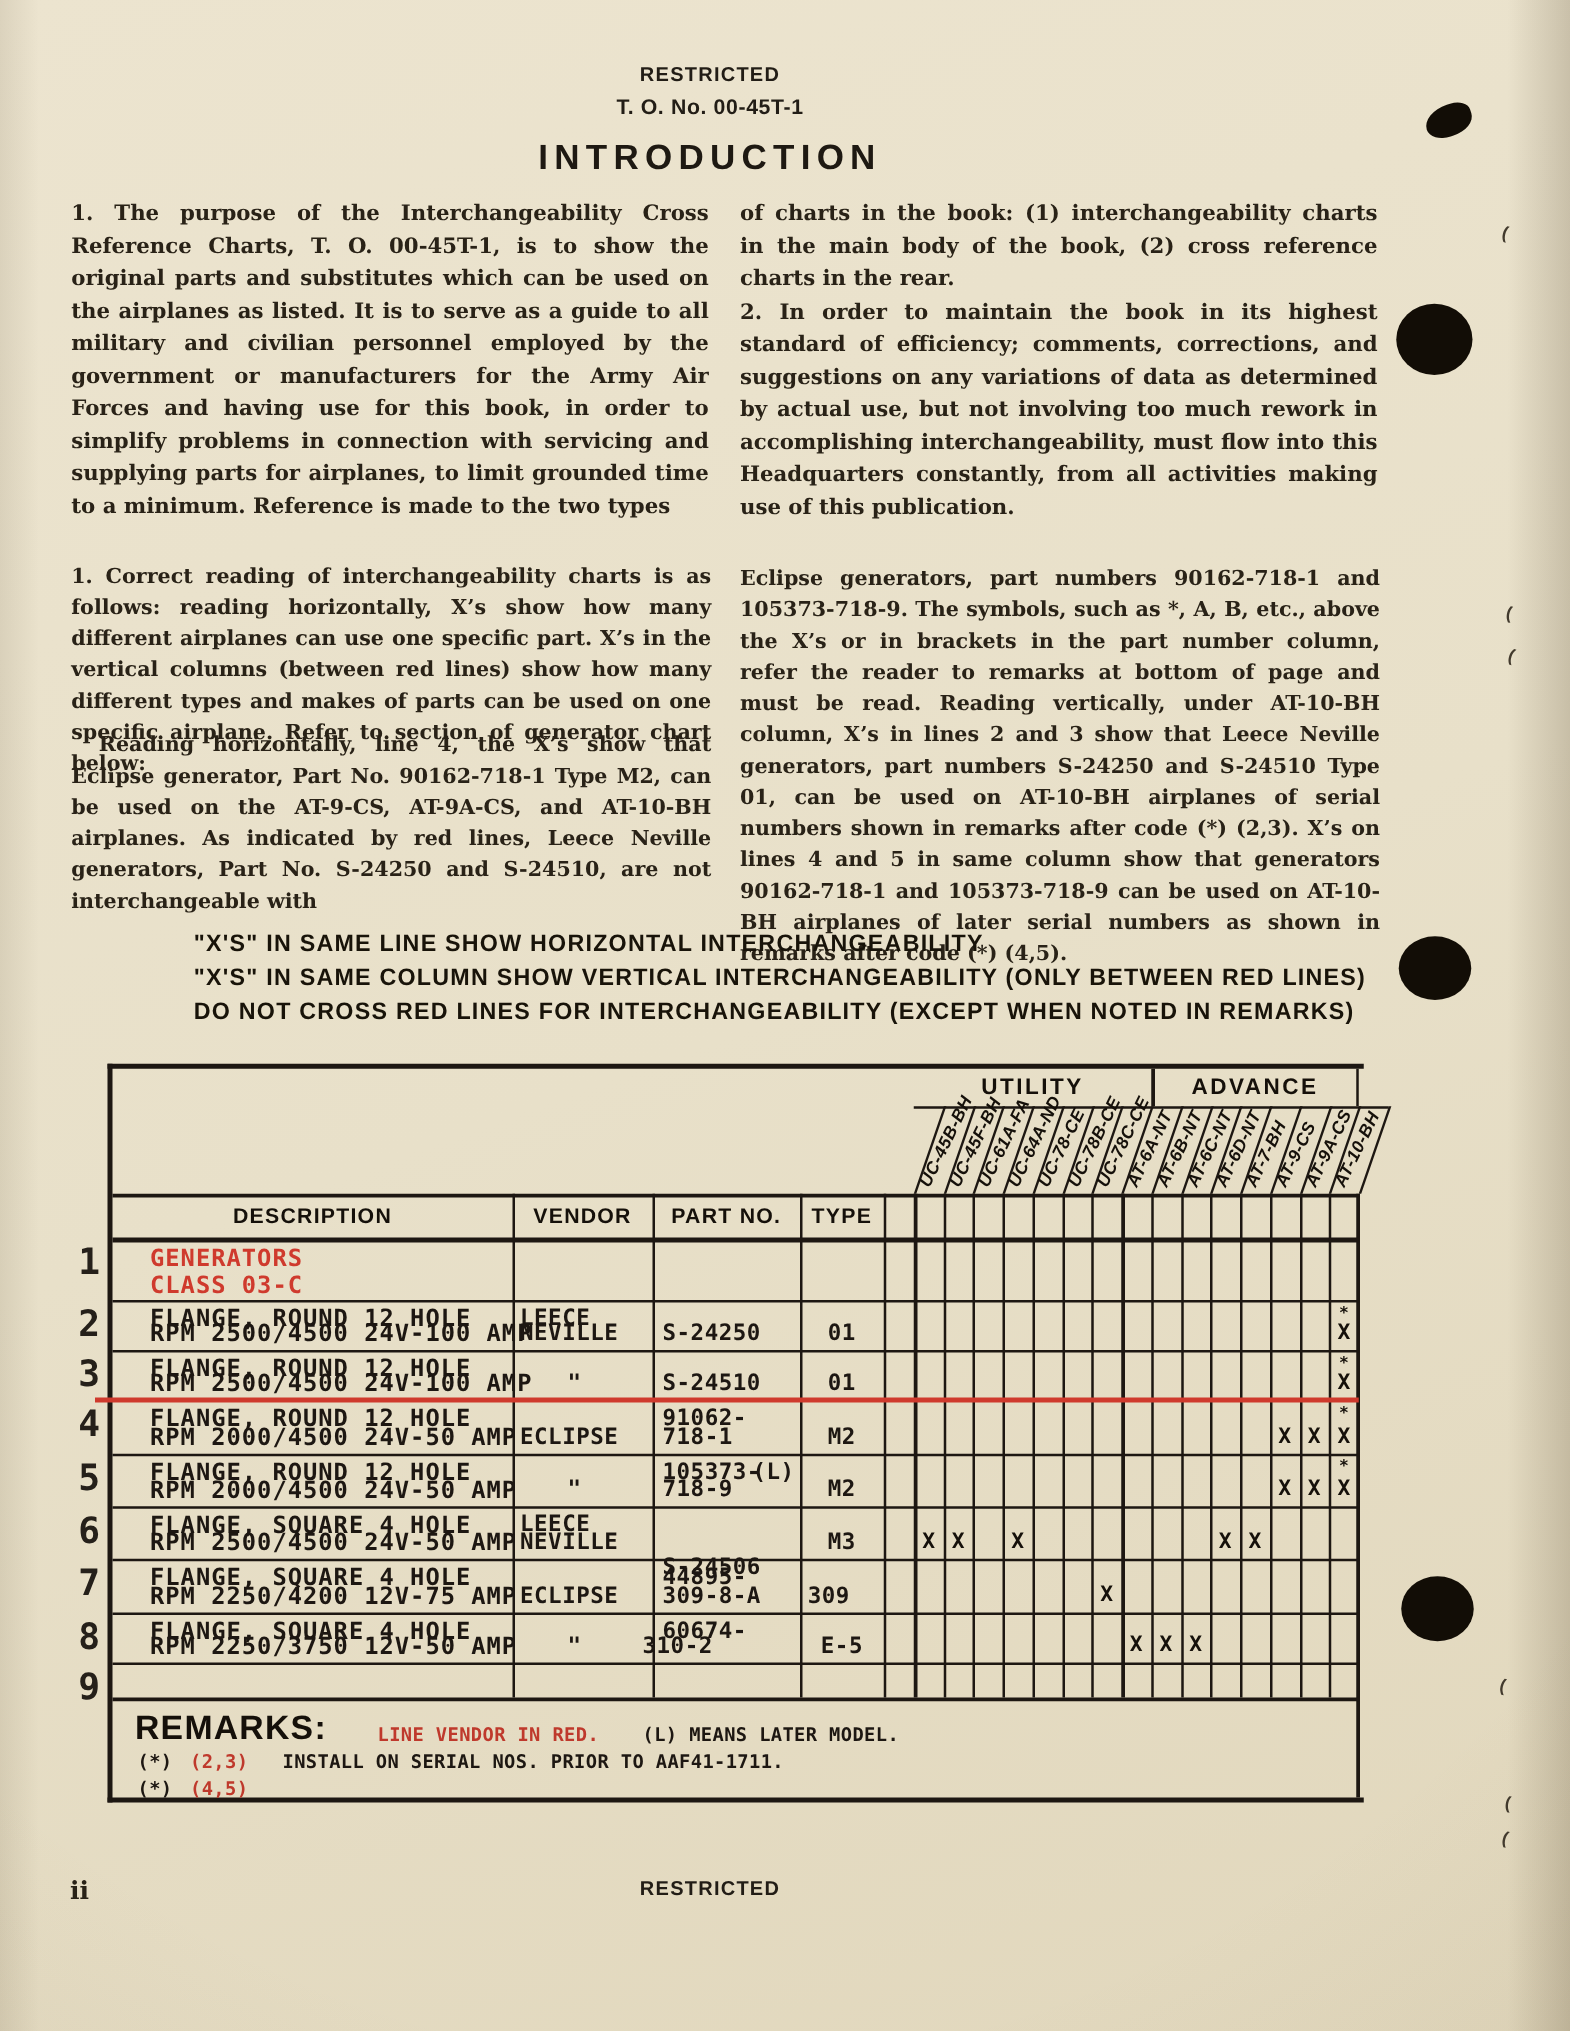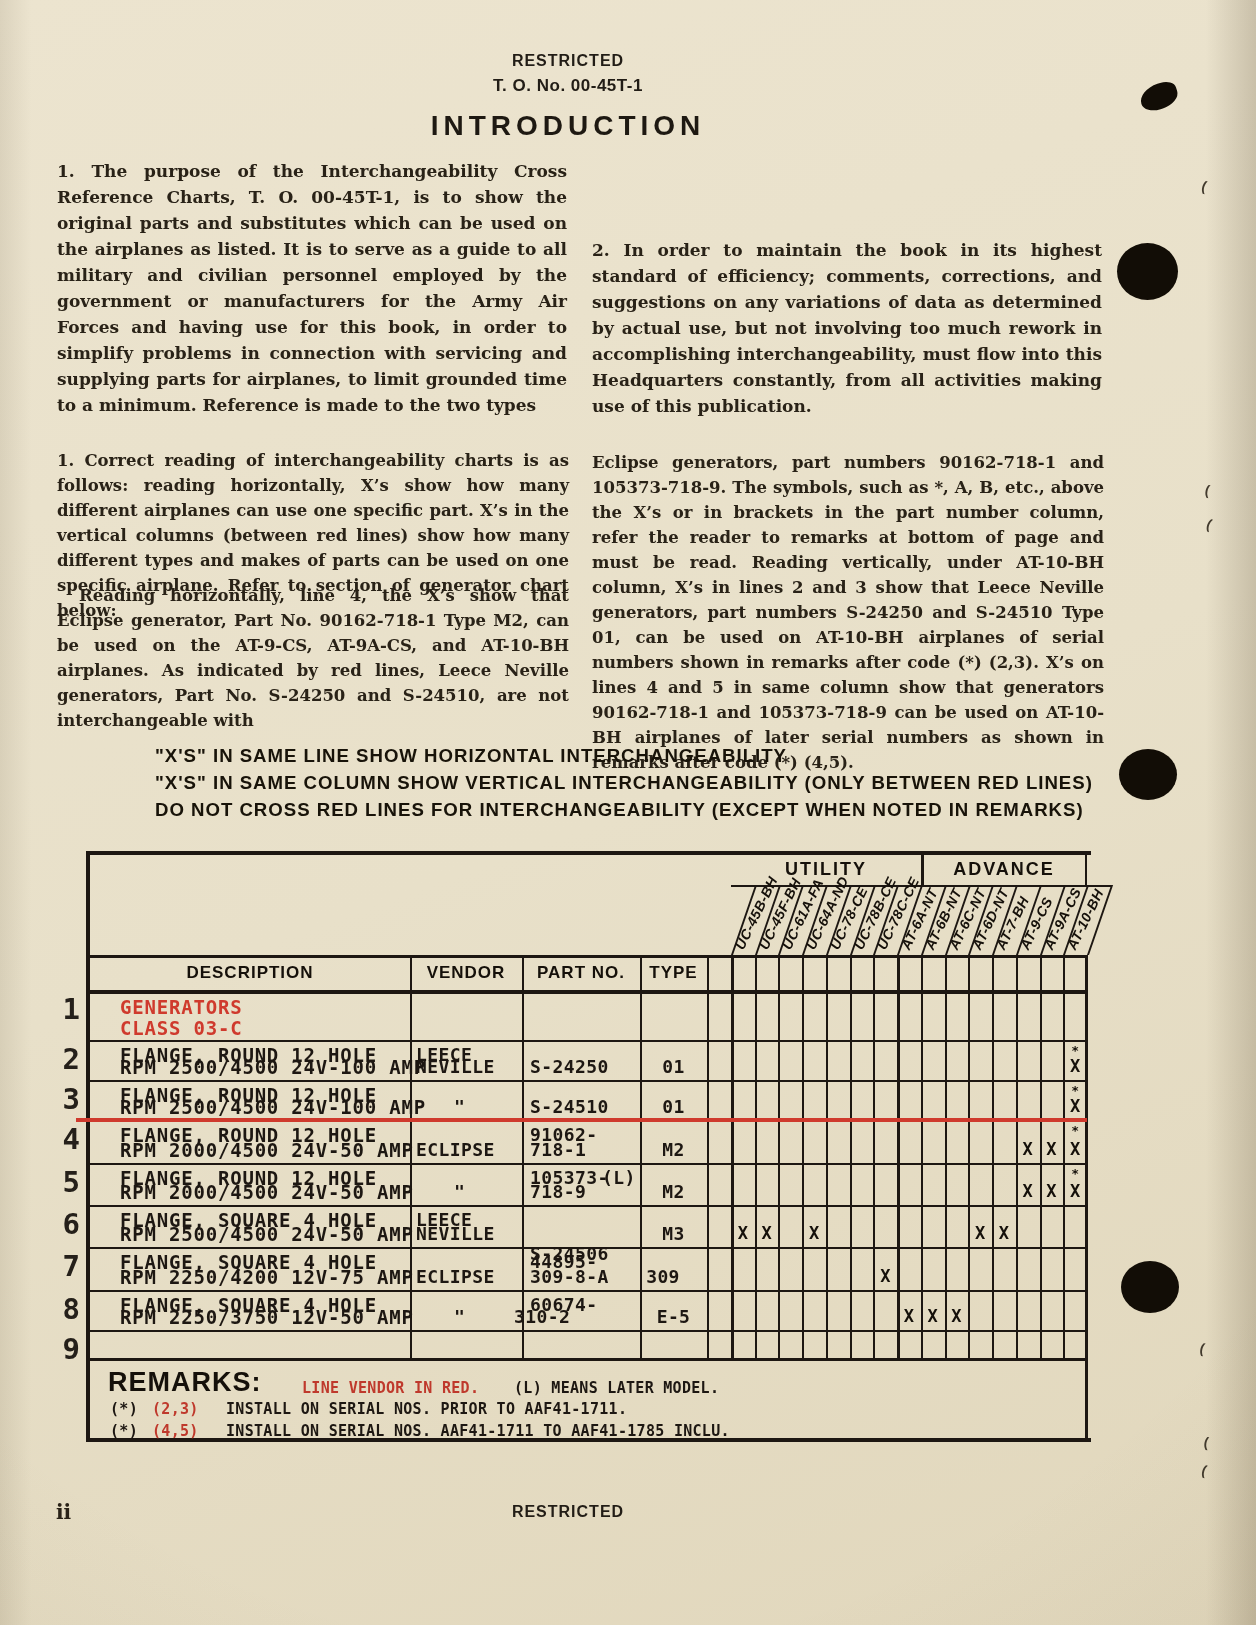--- a/index.html
+++ b/index.html
@@ -40,20 +40,21 @@
 </head>
 <body>
 
 <div id="page">
 
   <div class="abs ctr hd" style="left:0;top:52px;width:1136px;font-size:16px;letter-spacing:1px">RESTRICTED</div>
   <div class="abs ctr hd" style="left:0;top:76px;width:1136px;font-size:17px;letter-spacing:.5px">T. O. No. 00-45T-1</div>
   <div class="abs ctr ttl" style="left:0;top:110px;width:1136px">INTRODUCTION</div>
 
   <div class="abs ser intro-col" style="left:57px;top:158px">1.  The purpose of the Interchangeability Cross Reference Charts, T. O. 00-45T-1, is to show the original parts and substitutes which can be used on the airplanes as listed. It is to serve as a guide to all military and civilian personnel employed by the government or manufacturers for the Army Air Forces and having use for this book, in order to simplify problems in connection with servicing and supplying parts for airplanes, to limit grounded time to a minimum. Reference is made to the two types</div>
+  <div class="abs ser intro-col" style="left:592px;top:158px">of charts in the book: (1) interchangeability charts in the main body of the book, (2) cross reference charts in the rear.</div>
   <div class="abs ser intro-col" style="left:592px;top:237px">2.  In order to maintain the book in its highest standard of efficiency; comments, corrections, and suggestions on any variations of data as determined by actual use, but not involving too much rework in accomplishing interchangeability, must flow into this Headquarters constantly, from all activities making use of this publication.</div>
 
   <div class="abs ser how-col" style="left:57px;top:448px">1.  Correct reading of interchangeability charts is as follows: reading horizontally, X’s show how many different airplanes can use one specific part. X’s in the vertical columns (between red lines) show how many different types and makes of parts can be used on one specific airplane. Refer to section of generator chart below:</div>
   <div class="abs ser how-col" style="left:57px;top:583px;text-indent:22px">Reading horizontally, line 4, the X’s show that Eclipse generator, Part No. 90162-718-1 Type M2, can be used on the AT-9-CS, AT-9A-CS, and AT-10-BH airplanes. As indicated by red lines, Leece Neville generators, Part No. S-24250 and S-24510, are not interchangeable with</div>
   <div class="abs ser how-col" style="left:592px;top:450px">Eclipse generators, part numbers 90162-718-1 and 105373-718-9. The symbols, such as *, A, B, etc., above the X’s or in brackets in the part number column, refer the reader to remarks at bottom of page and must be read. Reading vertically, under AT-10-BH column, X’s in lines 2 and 3 show that Leece Neville generators, part numbers S-24250 and S-24510 Type 01, can be used on AT-10-BH airplanes of serial numbers shown in remarks after code (*) (2,3). X’s on lines 4 and 5 in same column show that generators 90162-718-1 and 105373-718-9 can be used on AT-10-BH airplanes of later serial numbers as shown in remarks after code (*) (4,5).</div>
 
   <div class="abs" style="left:155px;top:742px">
     <div class="notesline">"X'S" IN SAME LINE SHOW HORIZONTAL INTERCHANGEABILITY</div>
     <div class="notesline">"X'S" IN SAME COLUMN SHOW VERTICAL INTERCHANGEABILITY (ONLY BETWEEN RED LINES)</div>
     <div class="notesline">DO NOT CROSS RED LINES FOR INTERCHANGEABILITY (EXCEPT WHEN NOTED IN REMARKS)</div>
@@ -202,21 +203,20 @@
         <div class="xmark" style="left: 830.731px; top: 451px;">X</div>
         <div class="xmark" style="left: 854.463px; top: 451px;">X</div>
         <div class="rm-big" style="left: 18px; top: 512px;">REMARKS:</div>
         <div class="rm-sm red" style="left: 212px; top: 524px;">LINE VENDOR IN RED.</div>
         <div class="rm-sm" style="left: 424px; top: 524px; color: rgb(29, 23, 18);">(L) MEANS LATER MODEL.</div>
         <div class="rm-sm" style="left: 20px; top: 545px; color: rgb(29, 23, 18);">(*)</div>
         <div class="rm-sm red" style="left: 62px; top: 545px;">(2,3)</div>
         <div class="rm-sm" style="left: 136px; top: 545px; color: rgb(29, 23, 18);">INSTALL ON SERIAL NOS. PRIOR TO AAF41-1711.</div>
         <div class="rm-sm" style="left: 20px; top: 567px; color: rgb(29, 23, 18);">(*)</div>
         <div class="rm-sm red" style="left: 62px; top: 567px;">(4,5)</div>
-        <div class="rm-sm" style="left: 136px; top: 567px; color: rgb(29, 23, 18);">INSTALL ON SERIAL NOS. AAF41-1711 TO AAF41-1785 INCLU.</div>
       </div>
   </div>
 
   <div class="abs ser" style="left:56px;top:1500px;font-size:20px">ii</div>
   <div class="abs ctr hd" style="left:0;top:1503px;width:1136px;font-size:16px;letter-spacing:1px">RESTRICTED</div>
 
   <div class="blot" style="left:1140px;top:84px;width:38px;height:25px;border-radius:62% 40% 55% 48%;transform:rotate(-18deg)"></div>
   <div class="blot" style="left:1117px;top:243px;width:61px;height:57px"></div>
   <div class="blot" style="left:1119px;top:749px;width:58px;height:51px"></div>
   <div class="blot" style="left:1121px;top:1261px;width:58px;height:52px"></div>

